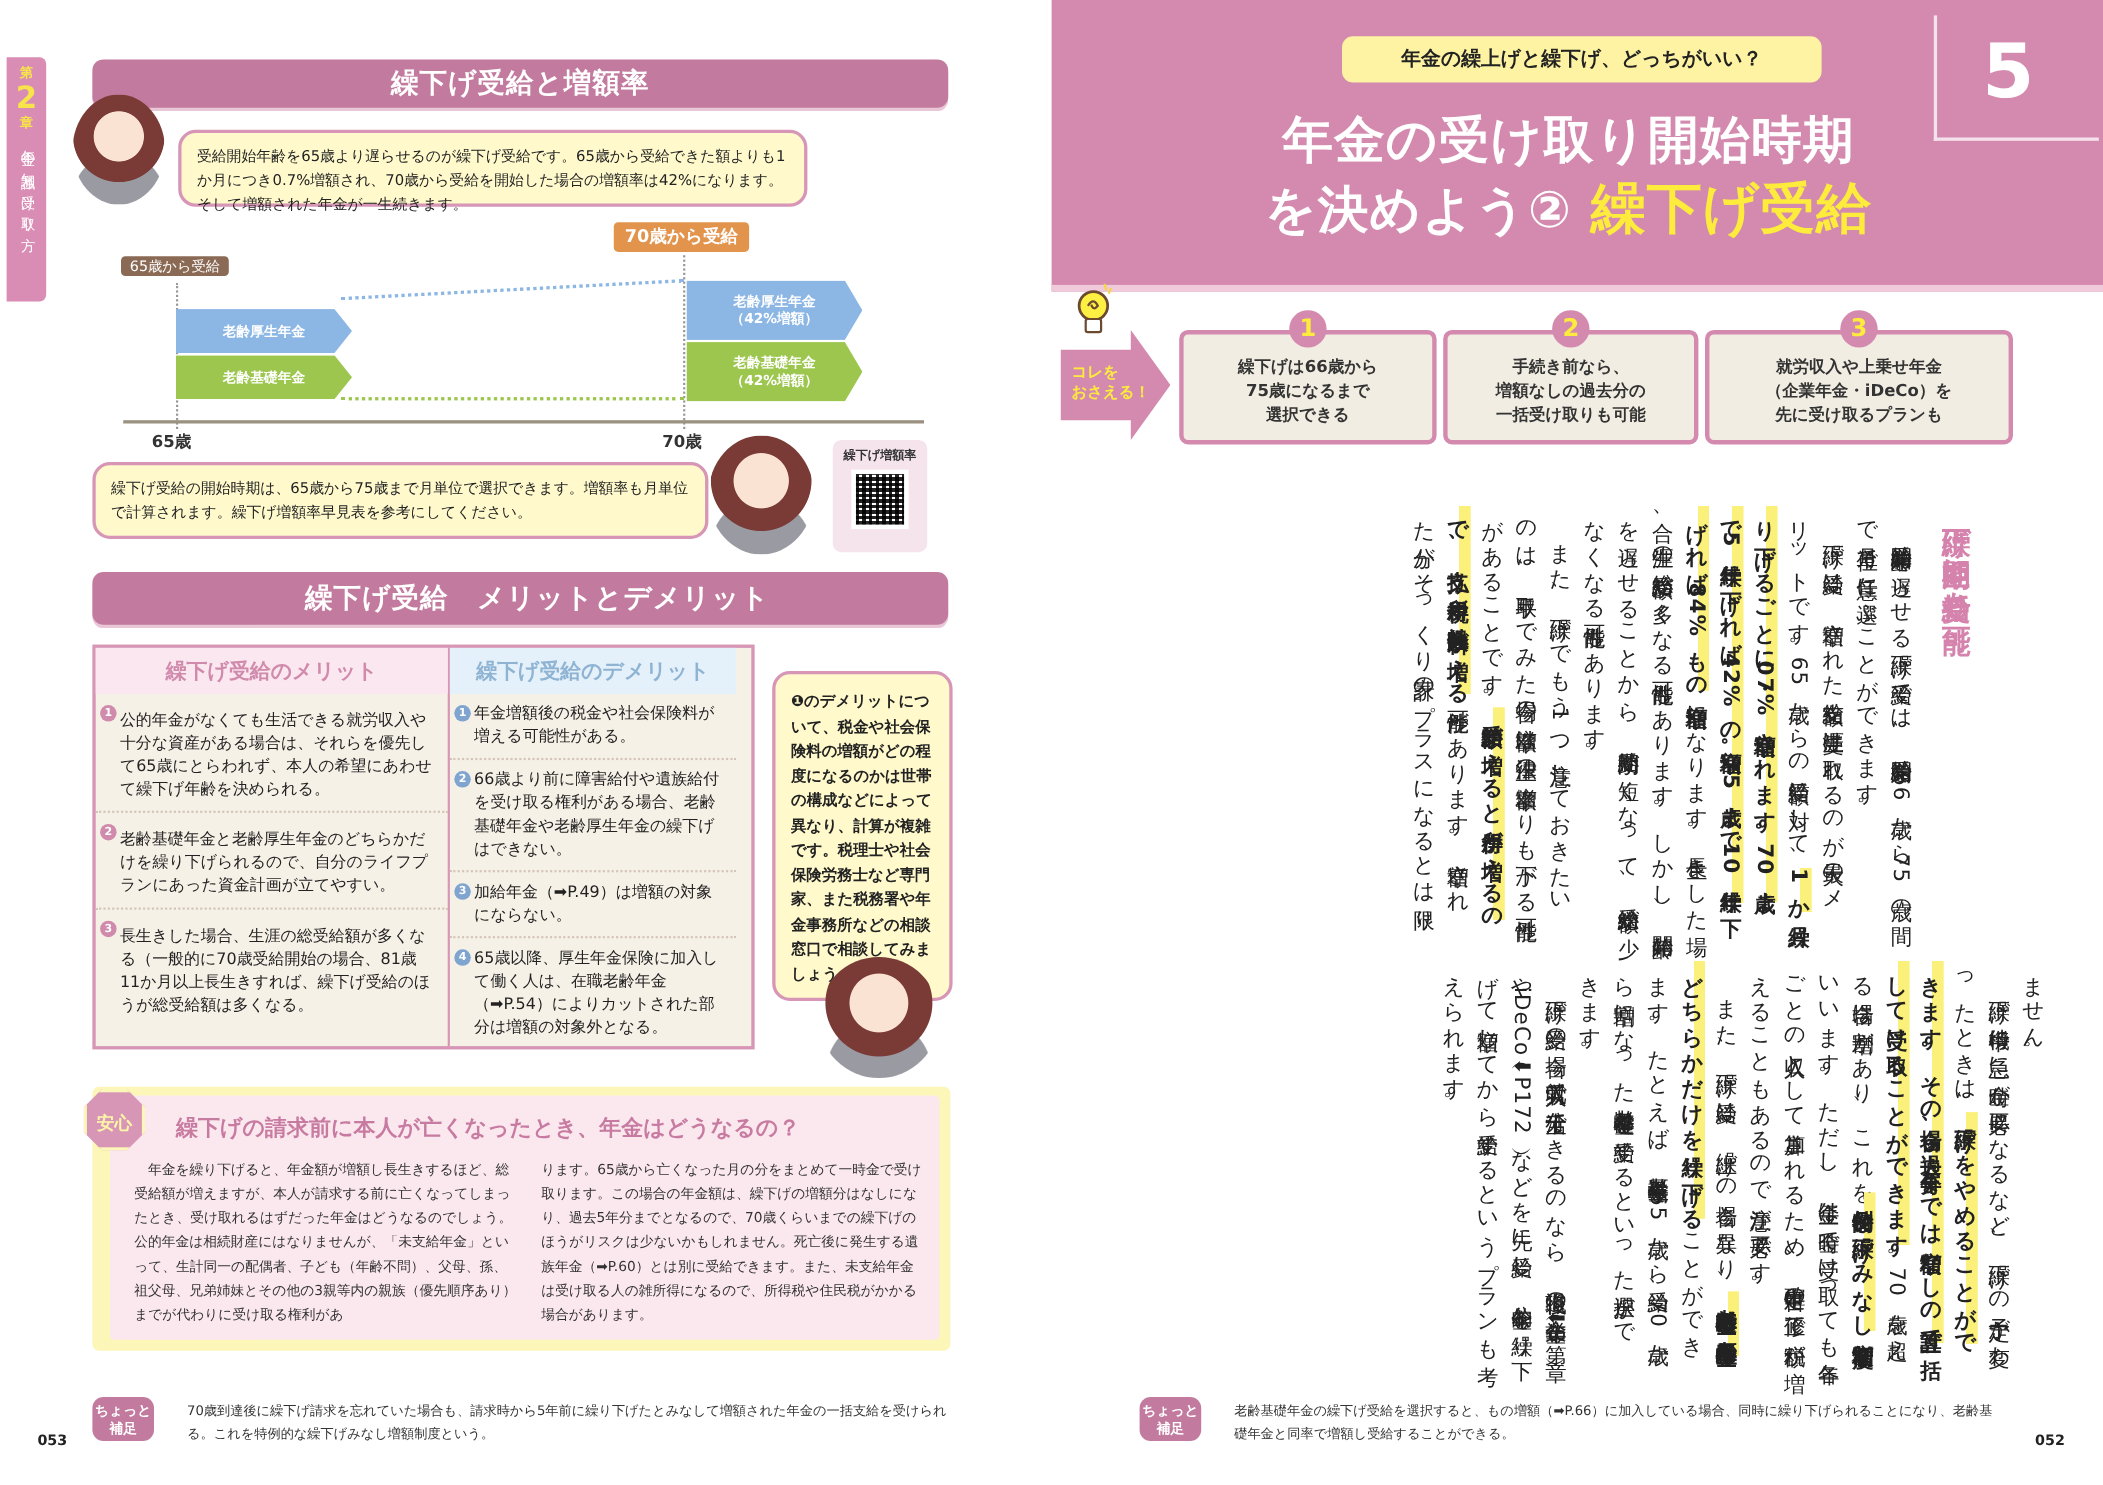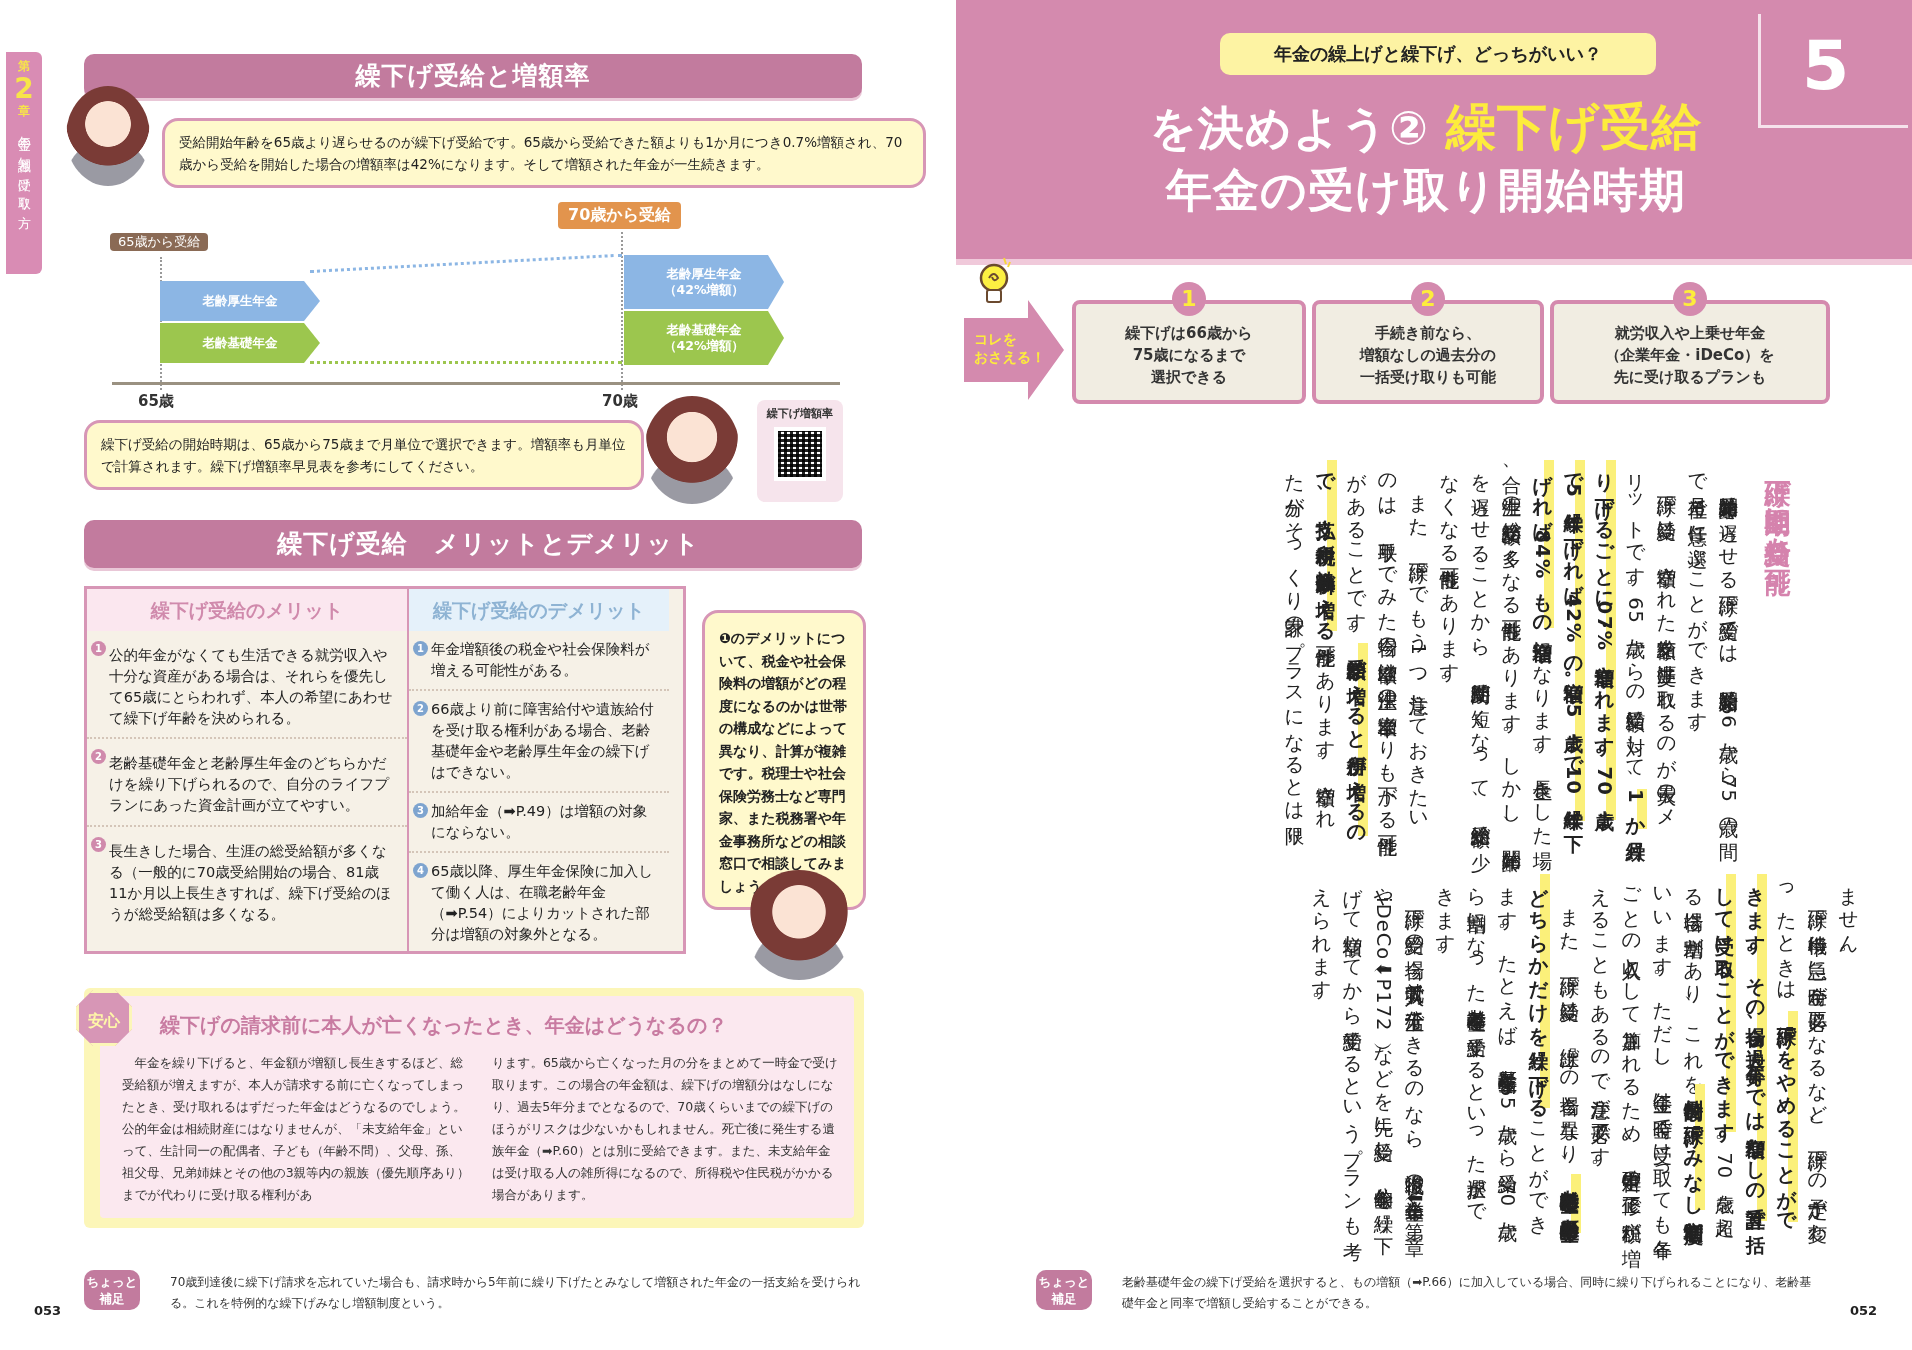--- a/index.html
+++ b/index.html
@@ -35,21 +35,21 @@
                 radial-gradient(circle at 50% 95%, #9a9aa3 0 40%, transparent 41%);
   }
   .av1 { left: 66px; top: 86px; width: 84px; height: 100px; }
   .av2 { left: 644px; top: 396px; width: 96px; height: 108px; }
   .av3 { left: 744px; top: 870px; width: 110px; height: 110px; }
 
   .bubble {
     position: absolute; background: #fff9cc; border: 3px solid #d796b6; border-radius: 16px;
     font-size: 13.5px; line-height: 22px; color: #222; padding: 10px 14px;
   }
-  .bubble1 { left: 162px; top: 118px; width: 764px; height: 70px; }
+  .bubble1 { left: 162px; top: 118px; width: 572px; height: 70px; }
   .bubble2 { left: 84px; top: 420px; width: 560px; height: 70px; }
   .bubble3 { left: 702px; top: 610px; width: 164px; height: 300px; font-size: 14px; line-height: 22.5px; font-weight: bold; padding: 14px 14px; }
 
   
   .tl-tag { position: absolute; color: #fff; font-size: 14px; border-radius: 4px; padding: 0 8px; }
   .tag65 { left: 110px; top: 233px; background: #8a6a55; font-size: 13px; }
   .tag70 { left: 558px; top: 202px; background: #e2944d; font-size: 16px; font-weight: bold; padding: 3px 10px; }
   .vline { position: absolute; border-left: 2px dotted #999; }
   .vl65 { left: 160px; top: 257px; height: 133px; }
   .vl70 { left: 621px; top: 232px; height: 158px; }
@@ -260,25 +260,25 @@
     <div>補足</div>
   </div>
   <div class="hosoku-text ht-left">70歳到達後に繰下げ請求を忘れていた場合も、請求時から5年前に繰り下げたとみなして増額された年金の一括支給を受けられる。これを特例的な繰下げみなし増額制度という。</div>
   <div class="page-num pn-left">053</div>
 </div>
 
 <div class="page page-right">
   <div class="hero">
     <div class="hero-pill">年金の繰上げと繰下げ、どっちがいい？</div>
     <div class="hero-title">
+      <div>年金の受け取り開始時期</div>
       <div>
         <span>を決めよう②</span>
         <span class="hl">繰下げ受給</span>
       </div>
-      <div>年金の受け取り開始時期</div>
     </div>
     <div class="hero-num-frame"></div>
     <div class="hero-num">5</div>
   </div>
 
   <svg class="bulb" viewBox="0 0 42 50">
     <line x1="28" y1="2" x2="30" y2="8" stroke="#f6d63a" stroke-width="2"></line>
     <line x1="34" y1="6" x2="32" y2="11" stroke="#f6d63a" stroke-width="2"></line>
     <circle cx="18" cy="22" r="13" fill="#fdf042" stroke="#6b4a2f" stroke-width="2.5"></circle>
     <path d="M13 22 q5 -8 9 0 q-4 5 -6 -1" fill="none" stroke="#6b4a2f" stroke-width="2"></path>

